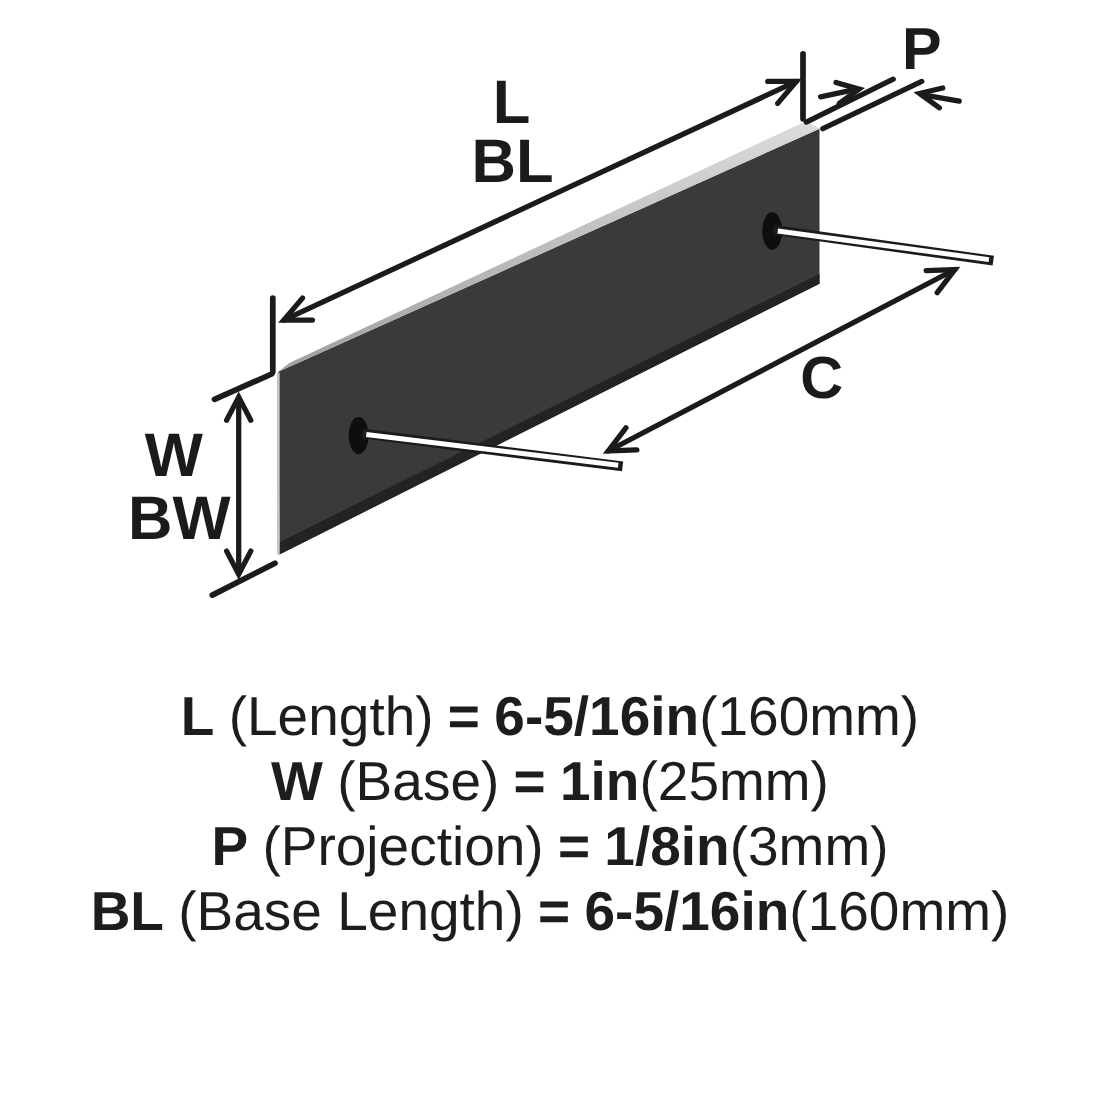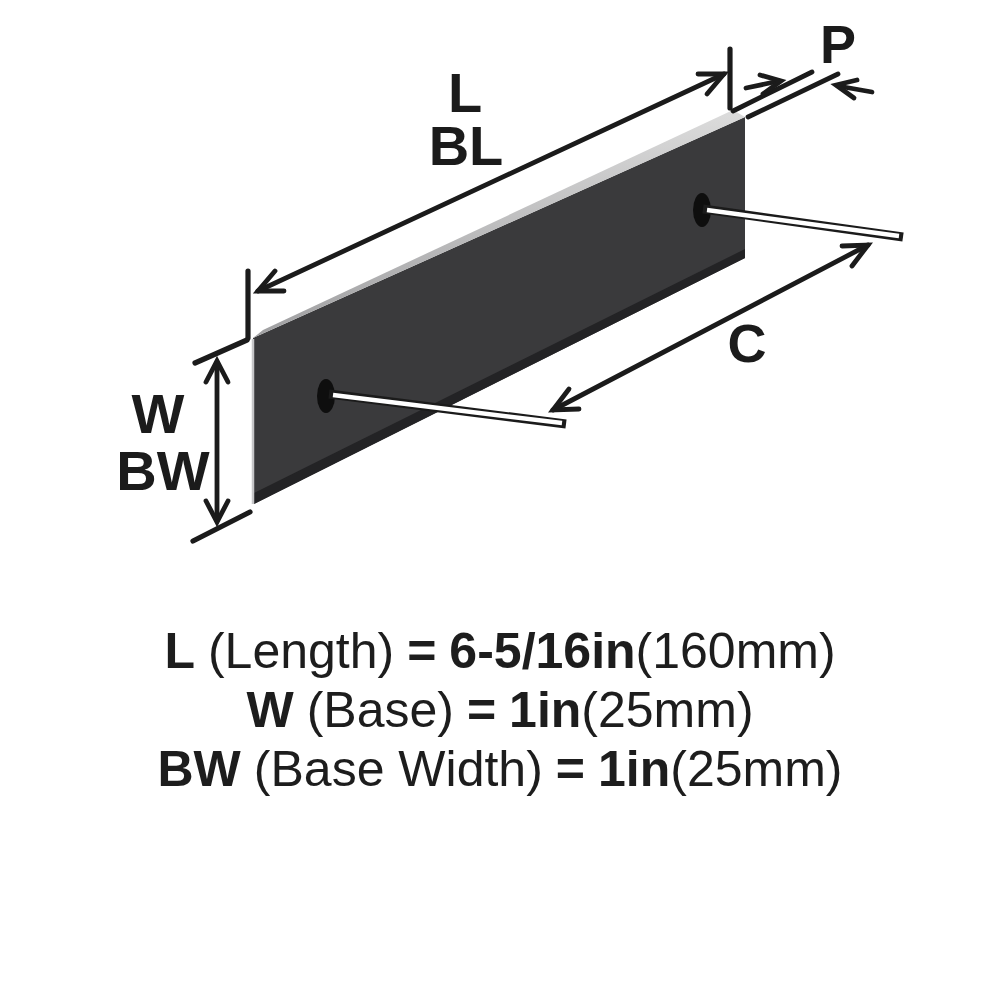--- a/index.html
+++ b/index.html
@@ -119,21 +119,24 @@
   <div class="specs">
 
     <div class="spec-row">
       <span class="b sym">L</span><span class="r nm">(Length)</span><span class="b eq">=</span><span class="b val">6-5/16in</span><span class="r met">(160mm)</span>
     </div>
 
     <div class="spec-row">
       <span class="b sym">W</span><span class="r nm">(Base)</span><span class="b eq">=</span><span class="b val">1in</span><span class="r met">(25mm)</span>
     </div>
 
-
+    <div class="spec-row">
+      <span class="b sym">P</span><span class="r nm">(Projection)</span><span class="b eq">=</span><span class="b val">1/8in</span><span class="r met">(3mm)</span>
+    </div>
 
 
     <div class="spec-row">
-      <span class="b sym">BW</span><span class="r nm">(Base Width)</span><span class="b eq">=</span><span class="b val">1in</span><span class="r met">(25mm)</span>
+      <span class="b sym">BL</span><span class="r nm">(Base Length)</span><span class="b eq">=</span><span class="b val">6-5/16in</span><span class="r met">(160mm)</span>
     </div>
+
 
   </div>
 </div>
 
 </body></html>

